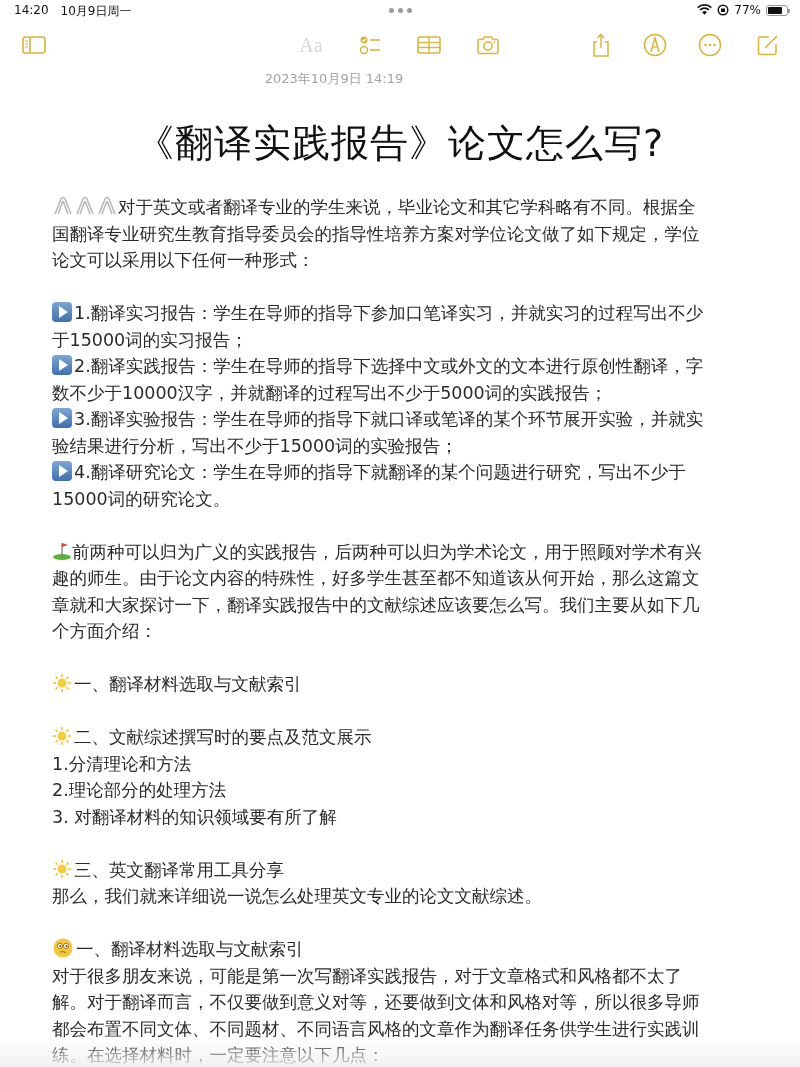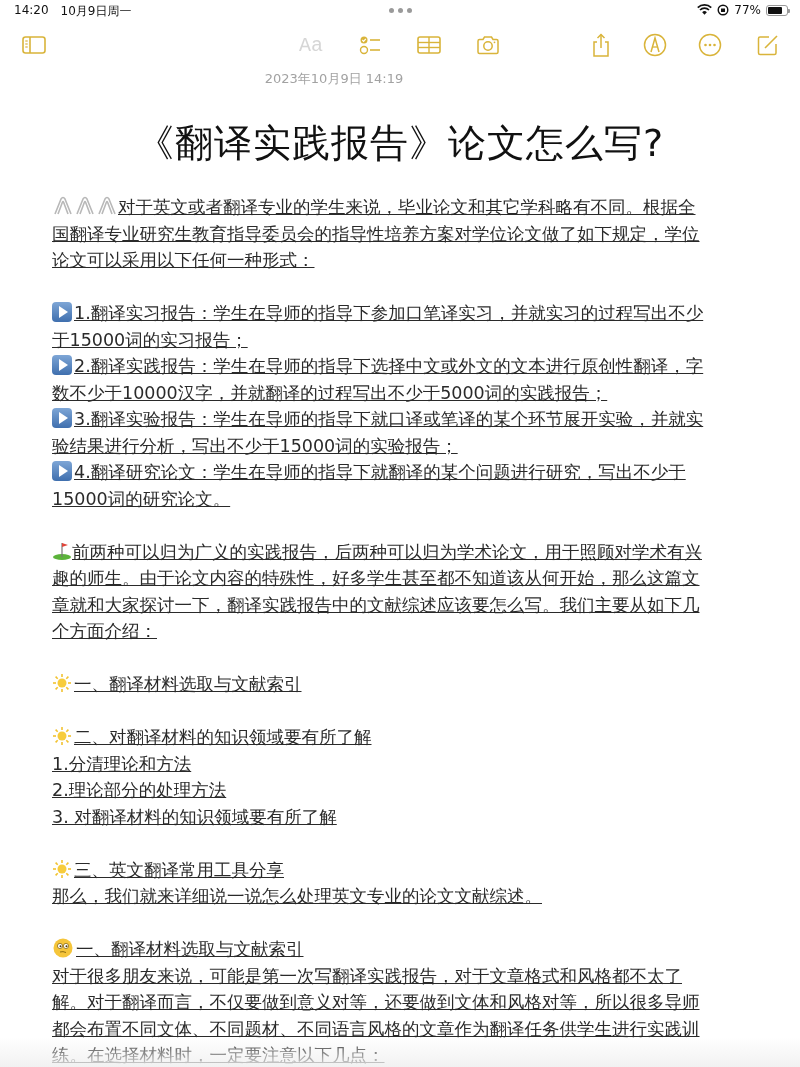--- a/index.html
+++ b/index.html
@@ -17,36 +17,36 @@
     .status-dots { position: absolute; left: 389px; top: 8px; display: flex; gap: 4px; }
     .status-dots span { width: 5px; height: 5px; border-radius: 50%; background: #9a9a9a; display: block; }
     .status-right { position: absolute; right: 12px; top: 3px; display: flex; align-items: center; gap: 5px; font-size: 12px; }
     .battery { width: 22px; height: 11px; border: 1px solid #999; border-radius: 3px; padding: 1px; position: relative; }
     .battery .fill { width: 77%; height: 100%; background: #111; border-radius: 1px; }
     .battery::after { content: ""; position: absolute; right: -3px; top: 3px; width: 2px; height: 4px; background: #999; border-radius: 0 1px 1px 0; }
 
     .toolbar { position: absolute; top: 30px; left: 0; width: 800px; height: 30px; }
     .tb-btn { position: absolute; top: 0; width: 30px; height: 30px; display: flex; align-items: center; justify-content: center; cursor: pointer; }
     .tb-btn svg { width: 26px; height: 26px; }
-    .tb-aa { font-size: 20px; color: #d6d6d6; font-family: Liberation Mono, monospace; }
+    .tb-aa { font-size: 20px; color: #d6d6d6; font-family: Liberation Serif, serif; }
 
     .date-line {
       position: absolute; top: 70px; left: 0; width: 668px; text-align: center;
       font-size: 13px; color: #a2a2a2;
     }
     .note-title {
       position: absolute; top: 118px; left: 0; width: 800px; text-align: center;
       font-size: 38px; font-weight: normal; color: #111; letter-spacing: 1px;
     }
     .note-body {
       position: absolute; top: 194px; left: 52px; width: 700px;
       font-size: 17.5px; line-height: 26.5px; color: #2a2a2a;
     }
     .para { margin-bottom: 26.5px; }
-    .line { display: block; text-decoration: underline; }
+    .line { display: block; }
     .play-icon { width: 20px; height: 20px; border-radius: 4px; background: linear-gradient(#7ea6d6, #3f6fae); position: relative; display: inline-block; vertical-align: -3px; margin-right: 2px; }
     .play-icon::after { content: ""; position: absolute; left: 7px; top: 4px; border-left: 9px solid #fff; border-top: 6px solid transparent; border-bottom: 6px solid transparent; }
     .sun-icon { width: 20px; height: 20px; display: inline-block; vertical-align: -3px; margin-right: 2px; }
     .clip-icon { width: 22px; height: 20px; display: inline-block; vertical-align: -3px; }
     .golf-icon { width: 20px; height: 22px; display: inline-block; vertical-align: -3px; }
     .face-icon { width: 22px; height: 22px; display: inline-block; vertical-align: -4px; margin-right: 2px; }
     .fade-bottom { position: absolute; left: 0; bottom: 0; width: 800px; height: 30px; background: linear-gradient(rgba(245,245,245,0), rgba(240,240,240,0.9)); }
   </style>
 </head>
 <body>
@@ -230,21 +230,21 @@
             <line x1="10" y1="1" x2="10" y2="4"></line>
             <line x1="10" y1="16" x2="10" y2="19"></line>
             <line x1="1" y1="10" x2="4" y2="10"></line>
             <line x1="16" y1="10" x2="19" y2="10"></line>
             <line x1="3.6" y1="3.6" x2="5.7" y2="5.7"></line>
             <line x1="14.3" y1="14.3" x2="16.4" y2="16.4"></line>
             <line x1="3.6" y1="16.4" x2="5.7" y2="14.3"></line>
             <line x1="14.3" y1="5.7" x2="16.4" y2="3.6"></line>
           </g>
         <circle cx="10" cy="10" r="4.5" fill="#f7cc3c"></circle>
-      </svg><span>二、对翻译材料的知识领域要有所了解</span>
+      </svg><span>二、文献综述撰写时的要点及范文展示</span>
     </span>
     <span class="line">1.分清理论和方法</span>
     <span class="line">2.理论部分的处理方法</span>
     <span class="line">3. 对翻译材料的知识领域要有所了解</span>
   </div>
 
   <div class="para">
     <span class="line">
       <svg class="sun-icon" viewBox="0 0 20 20">
         <g stroke="#f2c230" stroke-width="1.6">

